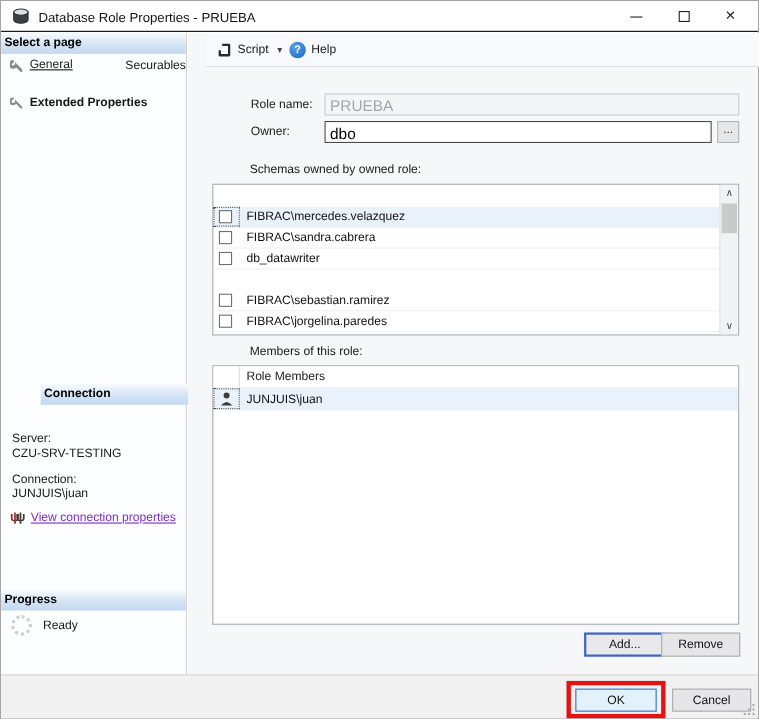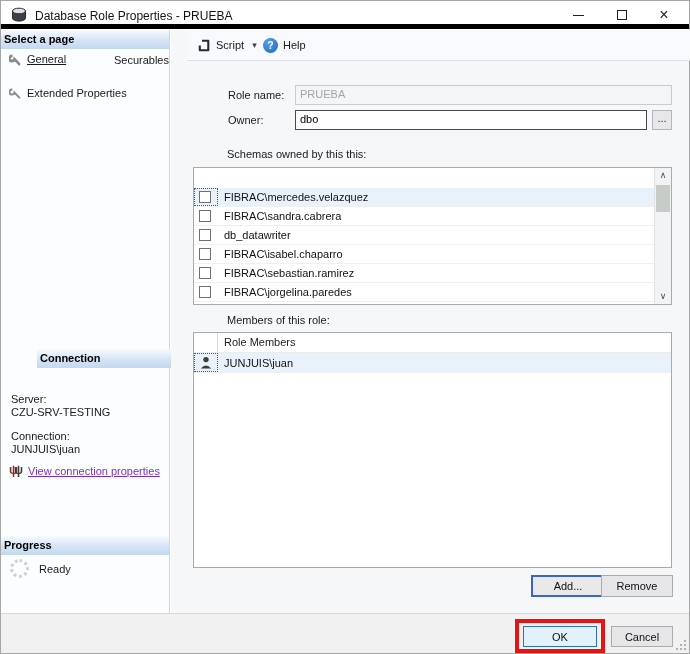--- a/index.html
+++ b/index.html
@@ -5,21 +5,21 @@
   * { margin:0; padding:0; box-sizing:border-box; }
   html,body { background:#d8d8d8; }
   body { font-family:"Liberation Sans","DejaVu Sans",sans-serif; }
   .window {
     position:relative; width:690px; height:654px; background:#ffffff;
     box-shadow: inset 0 0 0 1px #a6a6a6; overflow:hidden;
     font-size:11px; color:#1a1a1a;
   }
   
   .titlebar { position:absolute; left:1px; top:1px; right:1px; height:28px;
-    background:#ffffff; border-bottom:5px solid #000000; }
+    background:#ffffff; border-bottom:1px solid #000000; }
   .title-text { position:absolute; left:34px; top:8px; font-size:12px; color:#141414; }
   .db-icon { position:absolute; left:10px; top:6px; }
   .winbtn { position:absolute; top:0; width:38px; height:28px; display:flex;
     align-items:center; justify-content:center; cursor:default; }
   .winbtn.min { right:92px; } .winbtn.max { right:48px; } .winbtn.close { right:6px; }
   .glyph-min { width:11px; height:0; border-top:1px solid #1f1f1f; }
   .glyph-max { width:10px; height:10px; border:1px solid #1f1f1f; }
   .glyph-close { font-size:16px; color:#1f1f1f; line-height:1; }
   
   .sidebar { position:absolute; left:1px; top:30px; width:169px; height:583px;
@@ -45,21 +45,21 @@
     background:#f7f9fc; border-bottom:1px solid #dde1e6;margin-left:16px; }
   .tb-item { position:absolute; top:0; height:30px; display:flex; align-items:center; gap:5px;
     cursor:pointer; }
   .tb-script { left:11px; } .tb-help { left:76px; }
   .dd-arrow { font-size:9px; color:#444; margin-left:3px; }
   .help-badge { width:15px; height:15px; border-radius:50%;
     background:radial-gradient(circle at 35% 30%, #5aa0e8, #1767c0); color:#fff;
     font-size:10px; font-weight:bold; display:flex; align-items:center; justify-content:center; }
   
   .flabel { position:absolute; white-space:nowrap; color:#1a1a1a;margin-left:30px; }
-  .field { position:absolute; padding:2px 4px; font-size:11px; }
+  .field { position:absolute; padding:2px 4px; font-size:14px; }
   .field.disabled { background:#f4f5f6; border:1px solid #c8ccd0; color:#a2a6aa; }
   .field.editable { background:#ffffff; border:1px solid #4a4a4a; color:#000; }
   .browse-btn { position:absolute; background:#e7e7ea; border:1px solid #b3b6bb;
     text-align:center; line-height:15px; color:#333; cursor:pointer; }
   .list { position:absolute; background:#ffffff; border:1px solid #a6abb0; }
   .list-hdr { position:absolute; left:0; top:0; right:0; height:20px; background:#fff;
     border-bottom:1px solid #ececec; }
   .list-hdr .h-c1 { position:absolute; left:0; top:0; width:24px; height:19px;
     border-right:1px solid #dcdcdc; }
   .list-hdr .h-txt { position:absolute; left:30px; top:3px; color:#222; white-space:nowrap; }
@@ -130,21 +130,21 @@
       <span class="lbl">General</span>
     </div>
     <div class="page-item" style="top:24px;text-align:right;">
       <span class="wrench">
         <svg width="12" height="12" viewBox="0 0 12 12">
             <path d="M2.6,1.6 A2.5,2.5 0 1 0 5.4,4.6 L10.3,9.6" fill="none" stroke="#8c8c8c" stroke-width="2" stroke-linecap="round"></path>
           </svg>
       </span>
       <span class="lbl">Securables</span>
     </div>
-    <div class="page-item" style="top:57px;">
+    <div class="page-item" style="top:57px;font-weight:bold;">
       <span class="wrench">
         <svg width="12" height="12" viewBox="0 0 12 12">
             <path d="M2.6,1.6 A2.5,2.5 0 1 0 5.4,4.6 L10.3,9.6" fill="none" stroke="#8c8c8c" stroke-width="2" stroke-linecap="round"></path>
           </svg>
       </span>
       <span class="lbl">Extended Properties</span>
     </div>
 
     <div class="sec-hdr" style="top:319px;margin-left:36px;">Connection</div>
     <span class="side-line" style="top:363px;">Server:</span>
@@ -183,46 +183,40 @@
     </div>
   </div>
 
   <span class="flabel" style="left:198px; top:89px;">Role name:</span>
   <div class="field disabled" style="left:295px; top:85px; width:377px; height:20px;">PRUEBA</div>
 
   <span class="flabel" style="left:198px; top:114px;">Owner:</span>
   <div class="field editable" style="left:295px; top:110px; width:352px; height:20px;">dbo</div>
   <div class="browse-btn" style="left:652px; top:110px; width:20px; height:20px;">...</div>
 
-  <span class="flabel" style="left:197px; top:148px;">Schemas owned by this this:</span>
+  <span class="flabel" style="left:197px; top:148px;">Schemas owned by owned role:</span>
 
   <div class="list" style="left:193px; top:167px; width:479px; height:138px;">
     <div class="lrow hl" style="top:20px; right:17px;">
       <div class="cell1 focus">
           <div class="cb"></div>
         </div>
       <span class="rowtxt">FIBRAC\mercedes.velazquez</span>
     </div>
     <div class="lrow" style="top:39px; right:17px;">
       <div class="cell1">
           <div class="cb"></div>
         </div>
       <span class="rowtxt">FIBRAC\sandra.cabrera</span>
     </div>
     <div class="lrow" style="top:58px; right:17px;">
       <div class="cell1">
           <div class="cb"></div>
         </div>
       <span class="rowtxt">db_datawriter</span>
-    </div>
-    <div class="lrow" style="top:77px; right:17px;">
-      <div class="cell1">
-          <div class="cb"></div>
-        </div>
-      <span class="rowtxt">FIBRAC\isabel.chaparro</span>
     </div>
     <div class="lrow" style="top:96px; right:17px;">
       <div class="cell1">
           <div class="cb"></div>
         </div>
       <span class="rowtxt">FIBRAC\sebastian.ramirez</span>
     </div>
     <div class="lrow" style="top:115px; right:17px;">
       <div class="cell1">
           <div class="cb"></div>
@@ -254,17 +248,17 @@
       </div>
       <span class="rowtxt" style="top:4px;">JUNJUIS\juan</span>
     </div>
   </div>
 
   <div class="btn focus-def" style="left:531px; top:575px; width:74px; height:22px;">Add...</div>
   <div class="btn" style="left:601px; top:575px; width:72px; height:22px;">Remove</div>
 
   <div class="footer"></div>
   <div class="btn ok" style="left:523px; top:626px; width:74px; height:21px;">OK</div>
-  <div class="btn" style="left:611px; top:626px; width:62px; height:21px;">Cancel</div>
+  <div class="btn" style="left:611px; top:626px; width:72px; height:21px;">Cancel</div>
   <div class="red-box"></div>
   <div class="grip"></div>
 
 </div>
 
 </body></html>

